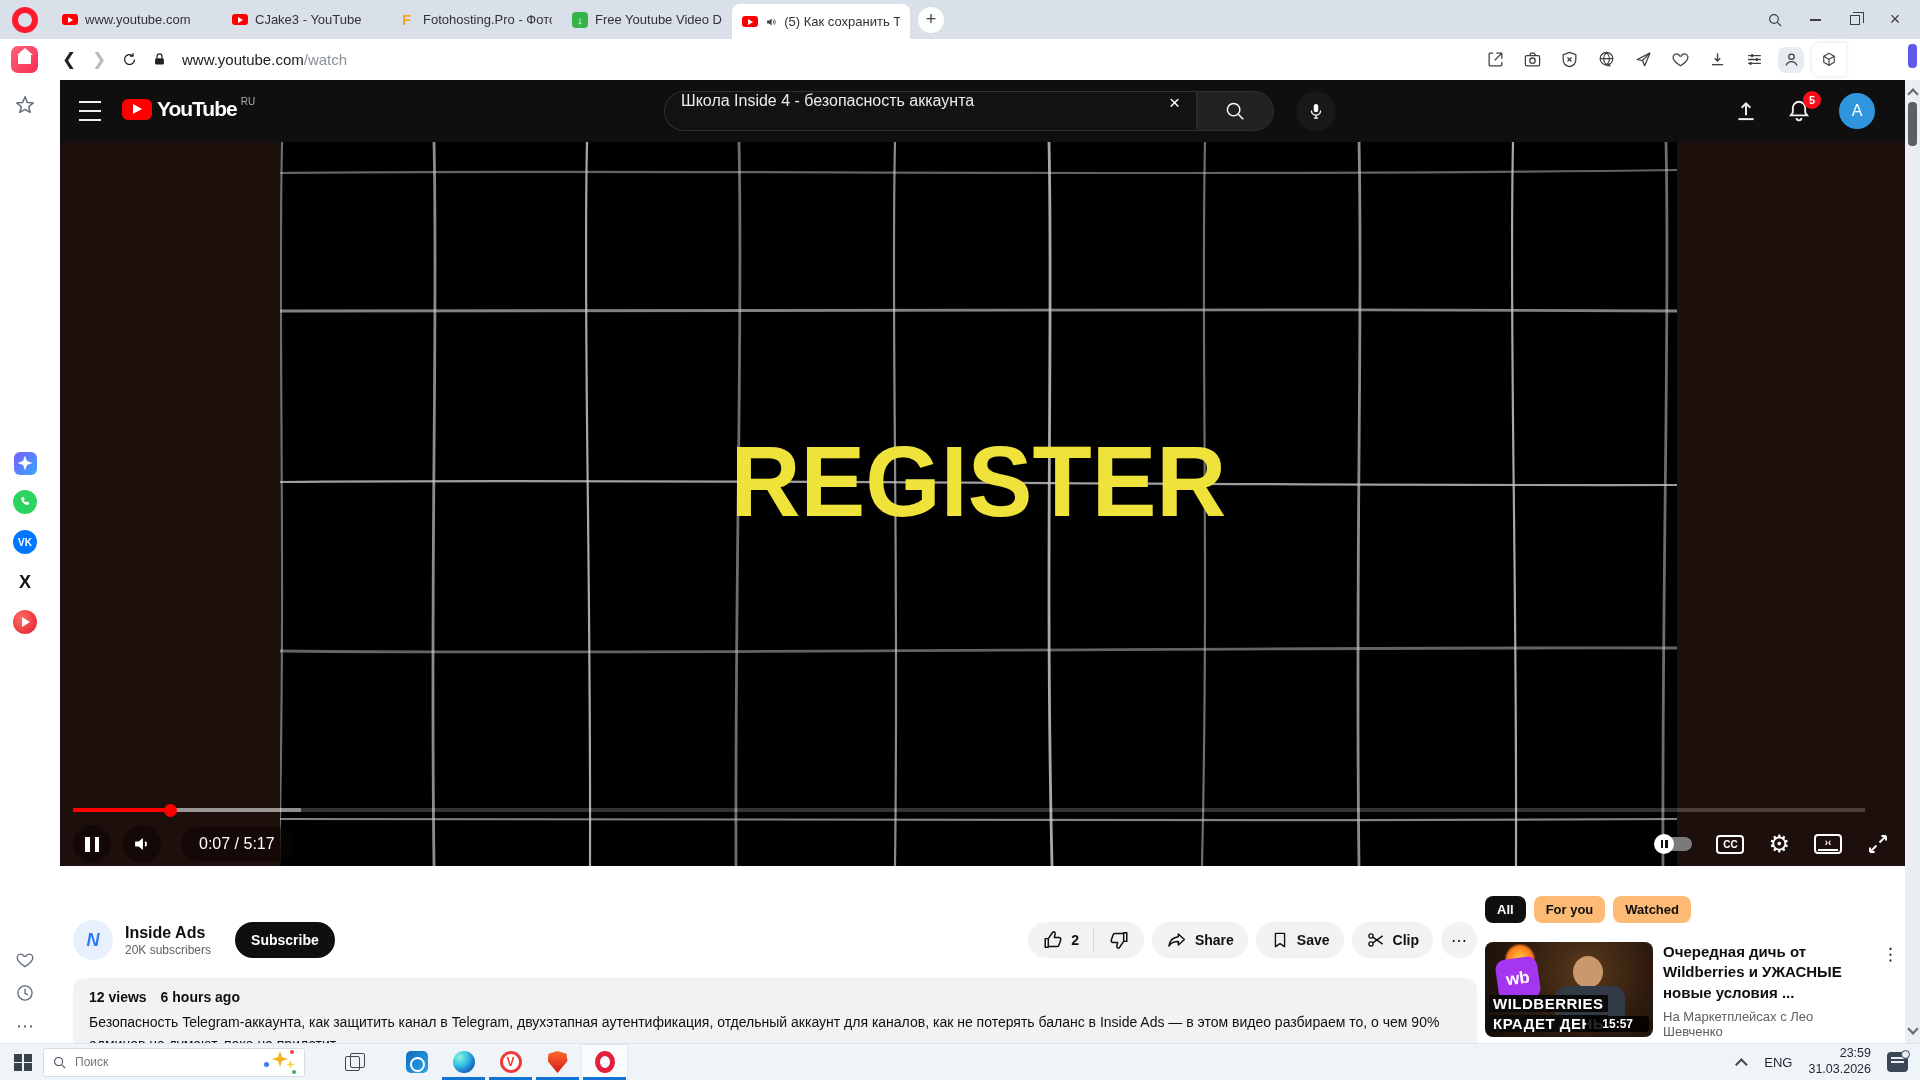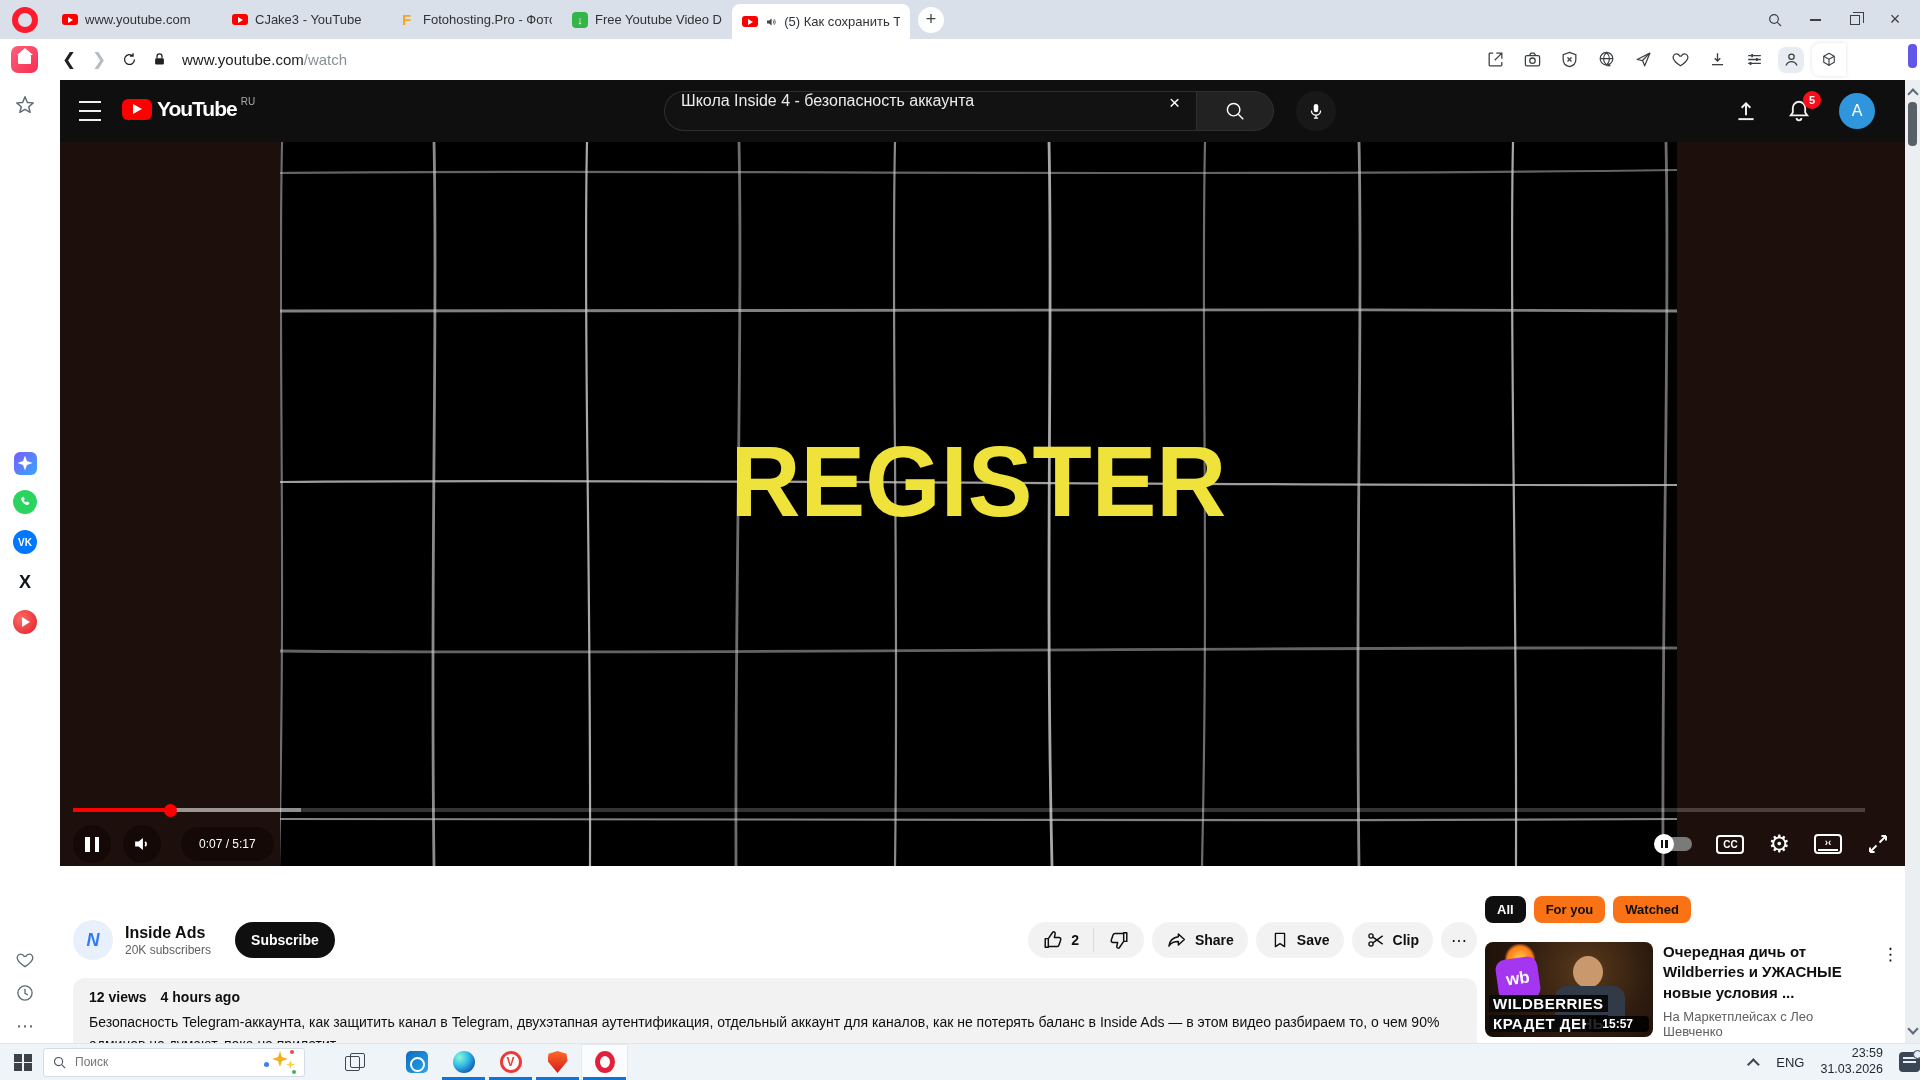--- a/index.html
+++ b/index.html
@@ -76,21 +76,21 @@
   .player { position:absolute; left:0; top:62px; width:1845px; height:724px; background:#1d0f0b; }
   .video { position:absolute; left:220px; top:0; width:1397px; height:724px; background:#000; overflow:hidden; }
   .reg { position:absolute; left:0; top:282px; width:1397px; text-align:center; font-size:100px; font-weight:bold; color:#efe23a; letter-spacing:0; transform:scaleX(.97); }
   .progress { position:absolute; left:13px; top:666px; width:1792px; height:4px; background:rgba(255,255,255,.2); }
   .prog-buf { position:absolute; left:0; top:0; height:4px; width:228px; background:rgba(255,255,255,.45); }
   .prog-played { position:absolute; left:0; top:0; height:4px; width:97px; background:#f00; }
   .prog-dot { position:absolute; left:91px; top:-4.5px; width:13px; height:13px; border-radius:50%; background:#f00; }
   .controls { position:absolute; left:13px; top:682px; width:1819px; height:40px; display:flex; align-items:center; }
   .cbtn { width:38px; height:38px; border-radius:50%; background:rgba(12,6,6,.55); display:flex; align-items:center; justify-content:center; margin-right:12px; }
   .pause-glyph { display:flex; gap:5px; } .pause-glyph i { display:block; width:4.5px; height:15px; background:#fff; }
-  .time-pill { height:34px; border-radius:17px; background:rgba(12,6,6,.55); color:#fff; font-size:12px; display:flex; align-items:center; padding:0 18px; margin-left:8px; }
+  .time-pill { height:34px; border-radius:17px; background:rgba(12,6,6,.55); color:#fff; font-size:16px; display:flex; align-items:center; padding:0 18px; margin-left:8px; }
   .ctrl-right { margin-left:auto; display:flex; align-items:center; gap:24px; padding-right:2px; }
   .autoplay { width:36px; height:14px; background:#7a7a7a; border-radius:7px; position:relative; }
   .autoplay .knob { position:absolute; left:-2px; top:-3px; width:20px; height:20px; border-radius:50%; background:#fff; display:flex; align-items:center; justify-content:center; gap:2px; }
   .autoplay .knob i { width:2.5px; height:8px; background:#111; display:block; }
   .ccbox { width:28px; height:19px; border:2px solid #fff; border-radius:4px; color:#fff; font-size:10px; font-weight:bold; display:flex; align-items:center; justify-content:center; }
   .gear { color:#fff; font-size:24px; line-height:1; }
   .minip { width:28px; height:20px; border:2px solid #fff; border-radius:4px; position:relative; color:#fff; font-size:10px; font-weight:bold; text-align:center; line-height:13px; }
   .minip:after { content:""; position:absolute; left:2px; bottom:1px; width:20px; height:2.5px; background:#fff; }
 
   
@@ -107,21 +107,21 @@
   .pill .seg { display:flex; align-items:center; gap:7px; padding:0 14px; }
   .pill .div { width:1px; height:24px; background:#d9d9d9; }
   .roundbtn { width:36px; height:36px; border-radius:50%; background:#f2f2f2; display:flex; align-items:center; justify-content:center; font-size:16px; color:#0f0f0f; }
   .descbox { position:absolute; left:13px; top:112px; width:1404px; height:80px; background:#f2f2f2; border-radius:12px; padding:11px 16px; font-size:14px; color:#0f0f0f; overflow:hidden; }
   .desc-meta { font-weight:bold; display:flex; gap:14px; }
   .desc-text { margin-top:7px; line-height:1.55; }
 
   
   .rightcol { position:absolute; left:1425px; top:0; width:420px; }
   .chips { position:absolute; left:0; top:30px; display:flex; gap:8px; }
-  .chip { height:27px; border-radius:8px; background:#f97316; color:#0f0f0f; font-size:13px; font-weight:bold; display:flex; align-items:center; padding:0 12px; }
+  .chip { height:27px; border-radius:8px; background:#fdba74; color:#0f0f0f; font-size:13px; font-weight:bold; display:flex; align-items:center; padding:0 12px; }
   .chip.sel { background:#0f0f0f; color:#fff; }
   .rel-item { position:absolute; left:0; top:76px; width:420px; display:flex; }
   .thumb { position:relative; flex:0 0 168px; width:168px; height:95px; border-radius:8px; overflow:hidden; background:radial-gradient(circle at 60% 30%,#5a3a1c 0%,#2c1a0e 55%,#160d07 100%); }
   .wb-sq { position:absolute; left:12px; top:16px; width:42px; height:42px; border-radius:10px; background:#a435f0; transform:rotate(-8deg); color:#fff; font-size:17px; font-weight:bold; display:flex; align-items:center; justify-content:center; }
   .flame { position:absolute; left:20px; top:2px; width:30px; height:16px; background:radial-gradient(ellipse at 50% 100%,#ffd24a,#ff7a1a 60%,transparent 75%); }
   .head { position:absolute; left:88px; top:14px; width:30px; height:32px; border-radius:50%; background:#c9996d; }
   .torso { position:absolute; left:70px; top:44px; width:70px; height:40px; border-radius:12px; background:#323a47; }
   .tline { position:absolute; left:4px; color:#fff; font-weight:bold; background:#0a0a0a; padding:0 4px; letter-spacing:.5px; }
   .tline1 { top:53px; font-size:15px; }
   .tline2 { top:73px; font-size:15px; }
@@ -155,21 +155,21 @@
   .apps { display:flex; margin-left:28px; height:37px; }
   .app { width:47px; height:37px; display:flex; align-items:center; justify-content:center; position:relative; }
   .app.running:after { content:""; position:absolute; left:2px; bottom:0; width:43px; height:3.5px; background:#1173d4; }
   .app.active { background:#fafcfe; box-shadow:inset 0 0 0 1px #e2e9f1; }
   .outlook { width:22px; height:22px; border-radius:5px; background:linear-gradient(135deg,#0f6cbd,#29a3ea); position:relative; }
   .outlook:before { content:""; position:absolute; left:4px; top:6px; width:11px; height:11px; border:2.6px solid #fff; border-radius:50%; }
   .edge { width:22px; height:22px; border-radius:50%; background:radial-gradient(circle at 30% 28%,#8ef7d3 0%,#35c1e8 38%,#1a6fc4 70%,#0b3d7a 100%); }
   .vivaldi { width:22px; height:22px; border-radius:50%; background:#fff; border:3px solid #ef3939; color:#ef3939; font-weight:bold; font-size:12px; display:flex; align-items:center; justify-content:center; }
   .brave { width:20px; height:22px; background:linear-gradient(180deg,#ff6a2a,#d41919); clip-path:polygon(50% 0,95% 12%,100% 45%,50% 100%,0 45%,5% 12%); }
   .opera-tb { width:20px; height:22px; border-radius:50%; border:5px solid #e3203b; }
-  .tb-right { margin-left:auto; display:flex; align-items:center; gap:16px; }
+  .tb-right { margin-left:auto; display:flex; align-items:center; gap:16px; padding-right:12px; }
   .tb-chev { width:9px; height:9px; border-left:2px solid #40474e; border-top:2px solid #40474e; transform:rotate(45deg) translateY(3px); }
   .tb-lang { font-size:13px; color:#1f2730; }
   .tb-clock { text-align:right; font-size:12.5px; color:#1f2730; line-height:1.25; }
   .tb-notif { width:21px; height:20px; background:#3a4654; border-radius:4px; position:relative; }
   .tb-notif:before { content:""; position:absolute; left:4px; top:5px; width:13px; height:2px; background:#e8eef5; box-shadow:0 4px 0 #e8eef5; }
   .tb-notif:after { content:""; position:absolute; right:-2px; top:-2px; width:7px; height:7px; border-radius:50%; background:#e8eef5; border:1px solid #3a4654; }
 
   svg.ic { display:block; }
 </style>
 </head>
@@ -502,21 +502,21 @@
               <span>Clip</span>
             </div>
           </div>
           <div class="roundbtn">⋯</div>
         </div>
       </div>
 
       <div class="descbox">
         <div class="desc-meta">
           <span>12 views</span>
-          <span>4 hours ago</span>
+          <span>6 hours ago</span>
         </div>
         <div class="desc-text">Безопасность Telegram-аккаунта, как защитить канал в Telegram, двухэтапная аутентификация, отдельный аккаунт для каналов, как не потерять баланс в Inside Ads — в этом видео разбираем то, о чем 90% админов не думают, пока не прилетит.</div>
       </div>
 
       <div class="rightcol">
         <div class="chips">
           <div class="chip sel">All</div>
           <div class="chip">For you</div>
           <div class="chip">Watched</div>
         </div>

